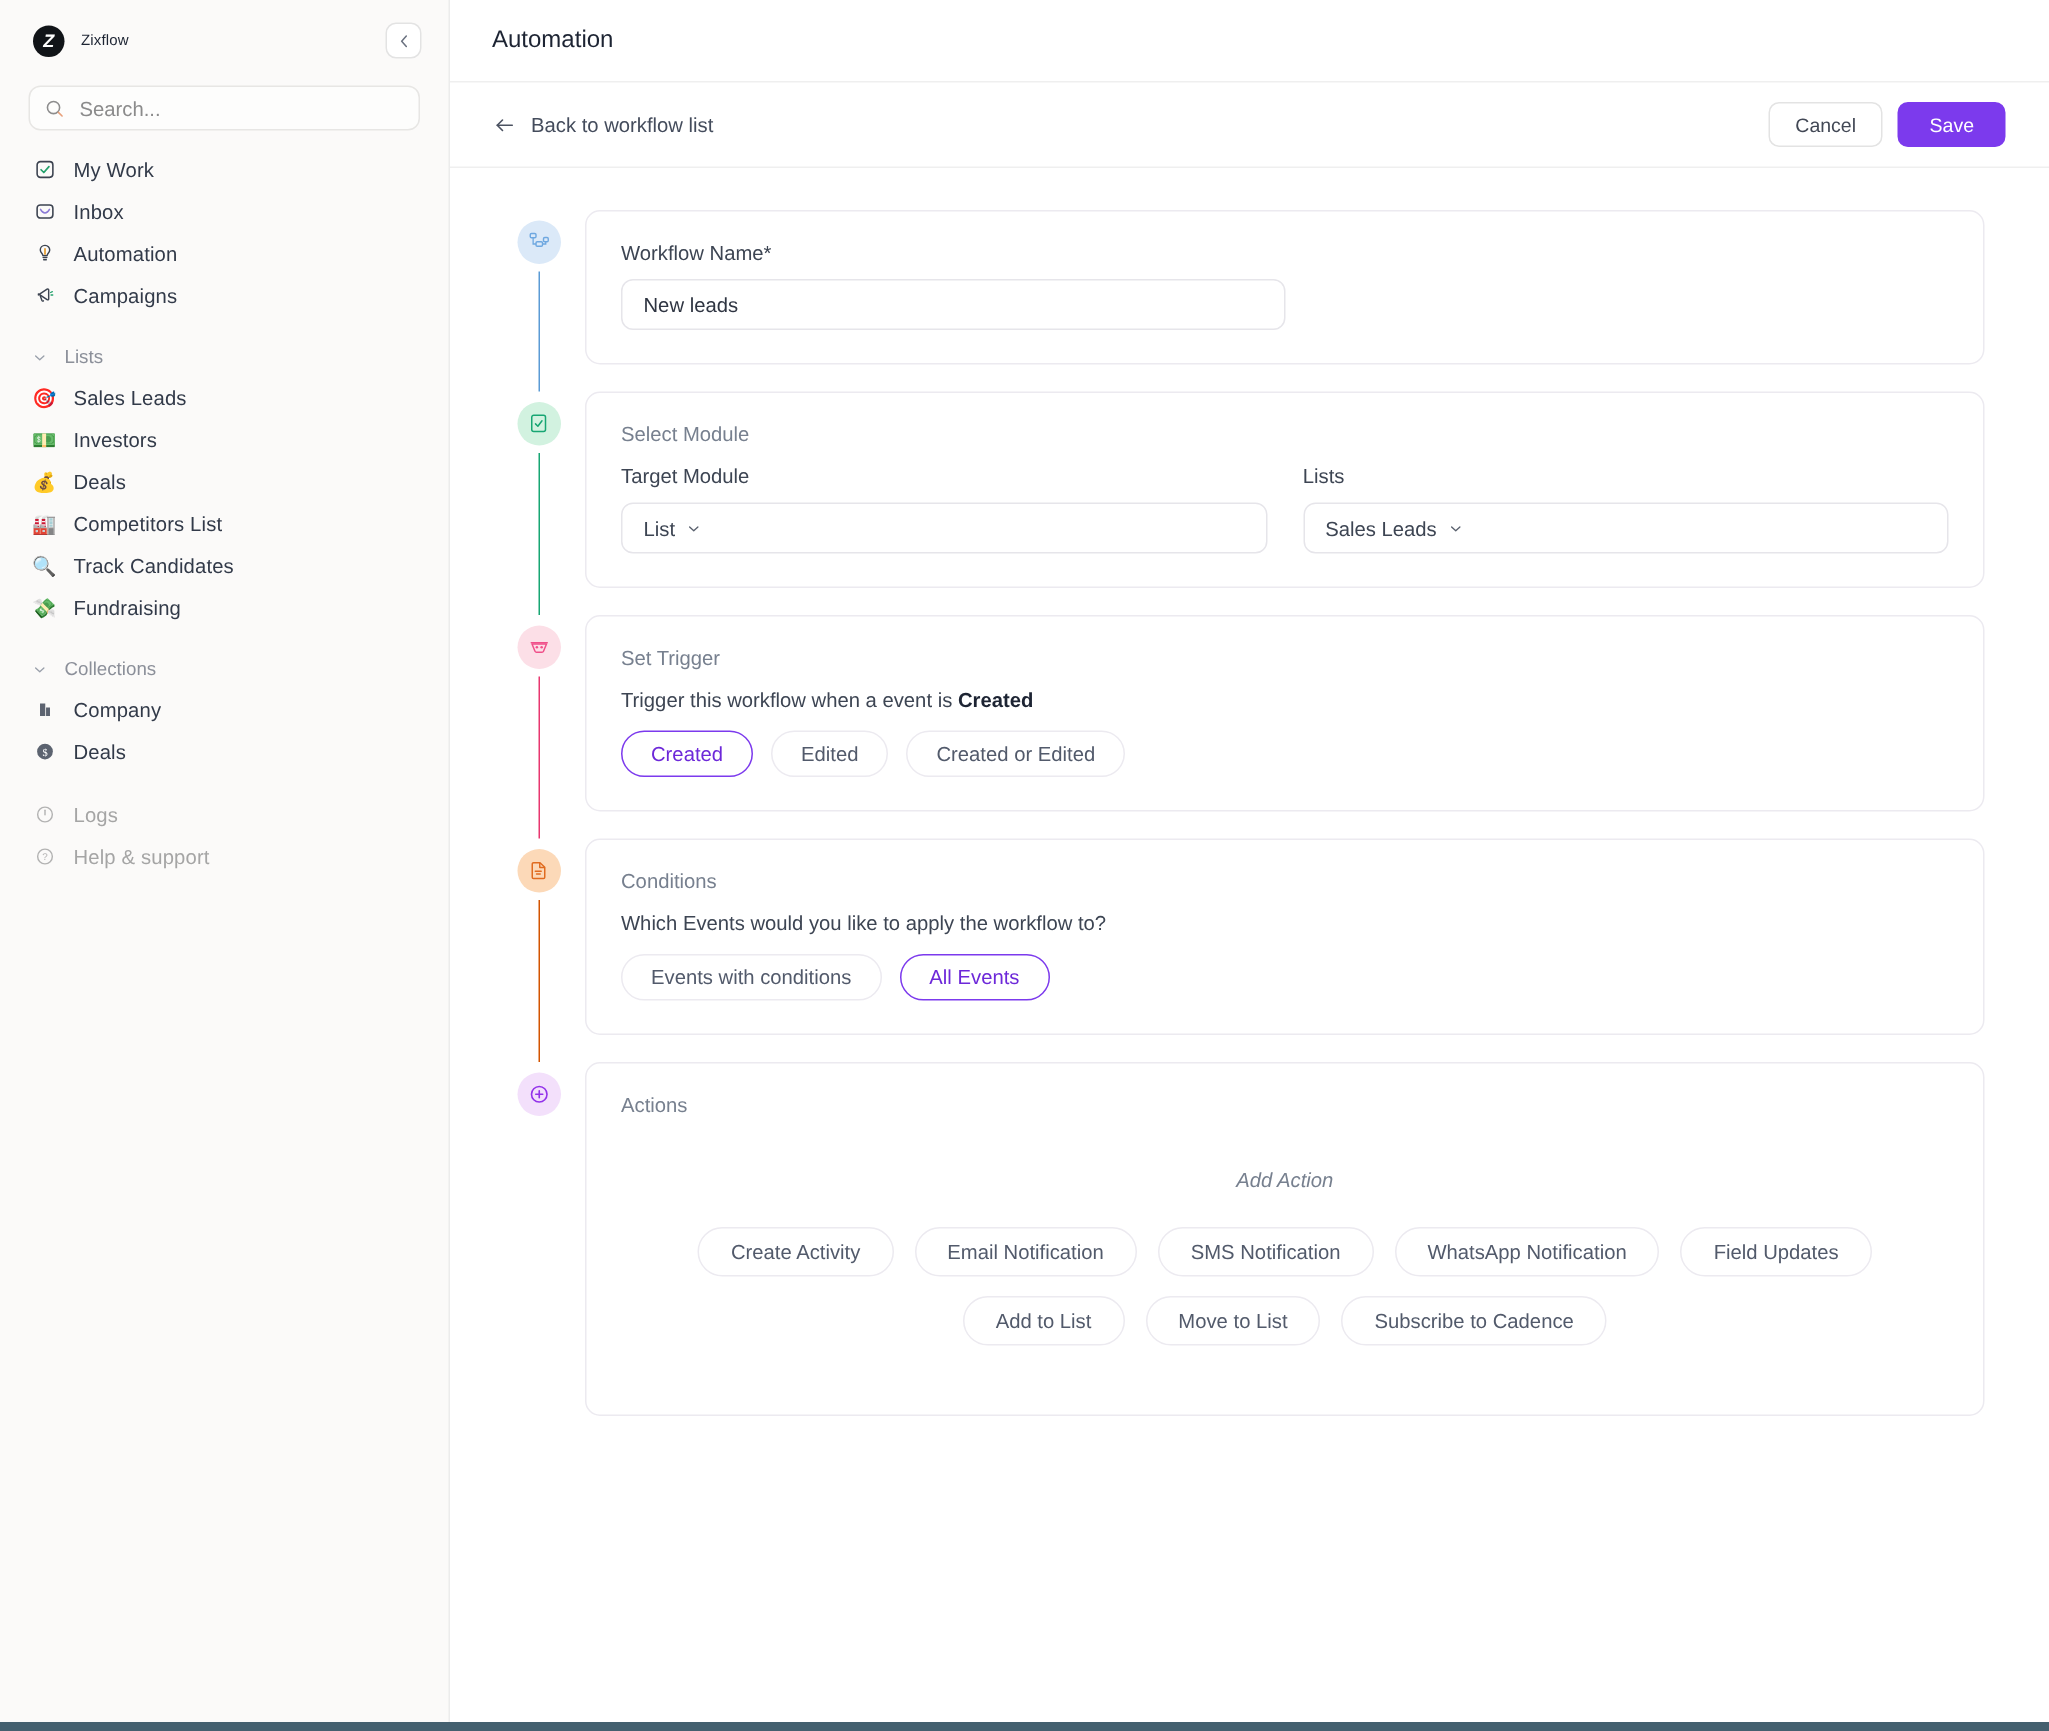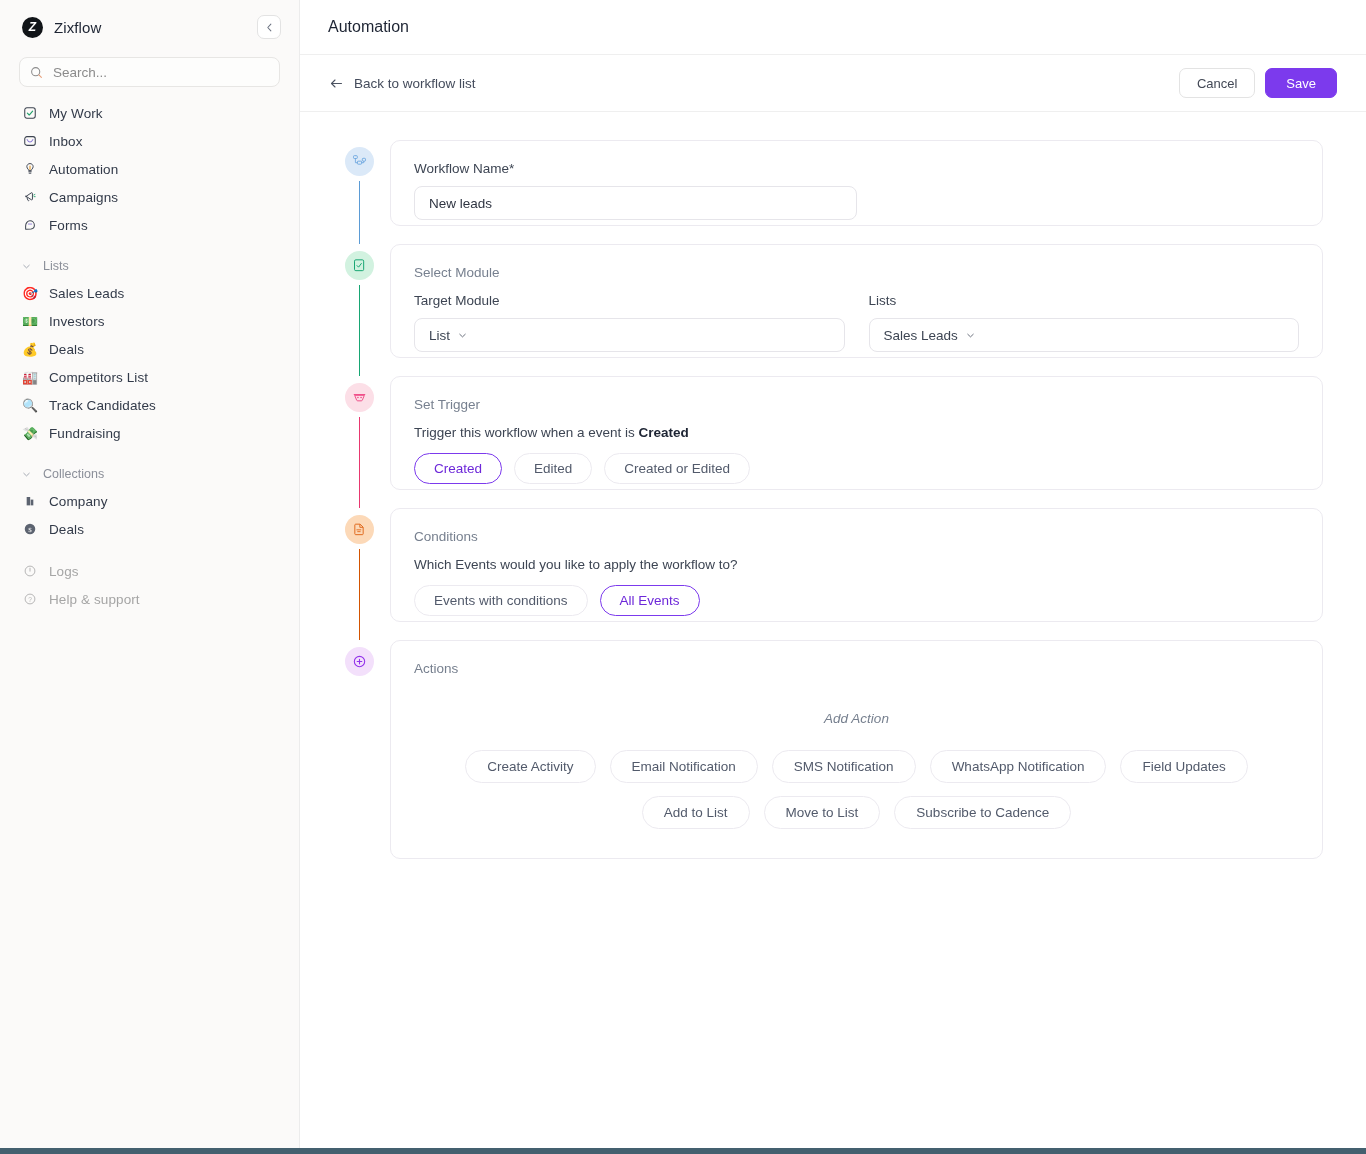--- a/index.html
+++ b/index.html
@@ -49,21 +49,21 @@
     font-size: 12px;
     font-weight: bold;
     display: flex;
     align-items: center;
     justify-content: center;
     font-style: italic;
     flex: 0 0 21px;
   }
   .sb-brandname {
     margin-left: 11px;
-    font-size: 15px;
+    font-size: 10px;
     color: #1d2433;
     font-weight: 500;
     letter-spacing: .1px;
   }
   .sb-collapse {
     margin-left: auto;
     width: 24px; height: 24px;
     border: 1px solid #e3e3e3;
     border-radius: 7px;
     background: #fff;
@@ -248,21 +248,21 @@
     margin-left: -0.5px;
     z-index: 1;
   }
   .step:last-child .line { display: none; }
 
   .card {
     flex: 1 1 auto;
     border: 1px solid #eceaf0;
     border-radius: 10px;
     background: #fff;
-    padding: 20px 23px 5px 23px;
+    padding: 20px 23px 22px 23px;
     min-width: 0;
   }
 
   .card-title {
     font-size: 13.5px;
     color: #77808f;
     margin-bottom: 13px;
   }
   .field-label {
     font-size: 13.5px;
@@ -426,29 +426,20 @@
         <span class="glyph">
           <svg width="14" height="14" viewBox="0 0 16 16" fill="none">
             <path d="M3 7.6L9.6 3.2C10.1 2.9 10.8 3.2 10.8 3.8V10.6C10.8 11.2 10.1 11.5 9.6 11.2L3 6.8V7.6Z" stroke="#3c4350" stroke-width="1.1" stroke-linejoin="round"></path>
             <path d="M4.5 8.6L5.6 11.7C5.8 12.2 6.4 12.4 6.8 12.1" stroke="#3c4350" stroke-width="1.1" stroke-linecap="round"></path>
             <path d="M12.3 5.7L13.6 5.1M12.6 7.6H13.9" stroke="#22a06b" stroke-width="1" stroke-linecap="round"></path>
           </svg>
         </span>
         <span class="lbl">Campaigns</span>
       </div>
 
-      <div class="sb-item">
-        <span class="glyph">
-          <svg width="14" height="14" viewBox="0 0 16 16" fill="none">
-            <path d="M3 9.2C3 5.9 5.2 3.2 8 3.2C10.8 3.2 13 5.5 13 8.4C13 10.6 11.5 12.4 9.2 12.6L3 12.8V9.2Z" stroke="#3c4350" stroke-width="1.15" stroke-linejoin="round"></path>
-            <path d="M6.1 6.9H9.9" stroke="#8b7ad6" stroke-width="1" stroke-linecap="round"></path>
-          </svg>
-        </span>
-        <span class="lbl">Forms</span>
-      </div>
 
       <div class="sb-group">
         <span class="caret">
           <svg width="11" height="11" viewBox="0 0 16 16" fill="none">
             <path d="M4 6.2L8 10L12 6.2" stroke="#9aa0ab" stroke-width="1.3" stroke-linecap="round" stroke-linejoin="round"></path>
           </svg>
         </span>
         <span class="lbl">Lists</span>
       </div>
 

